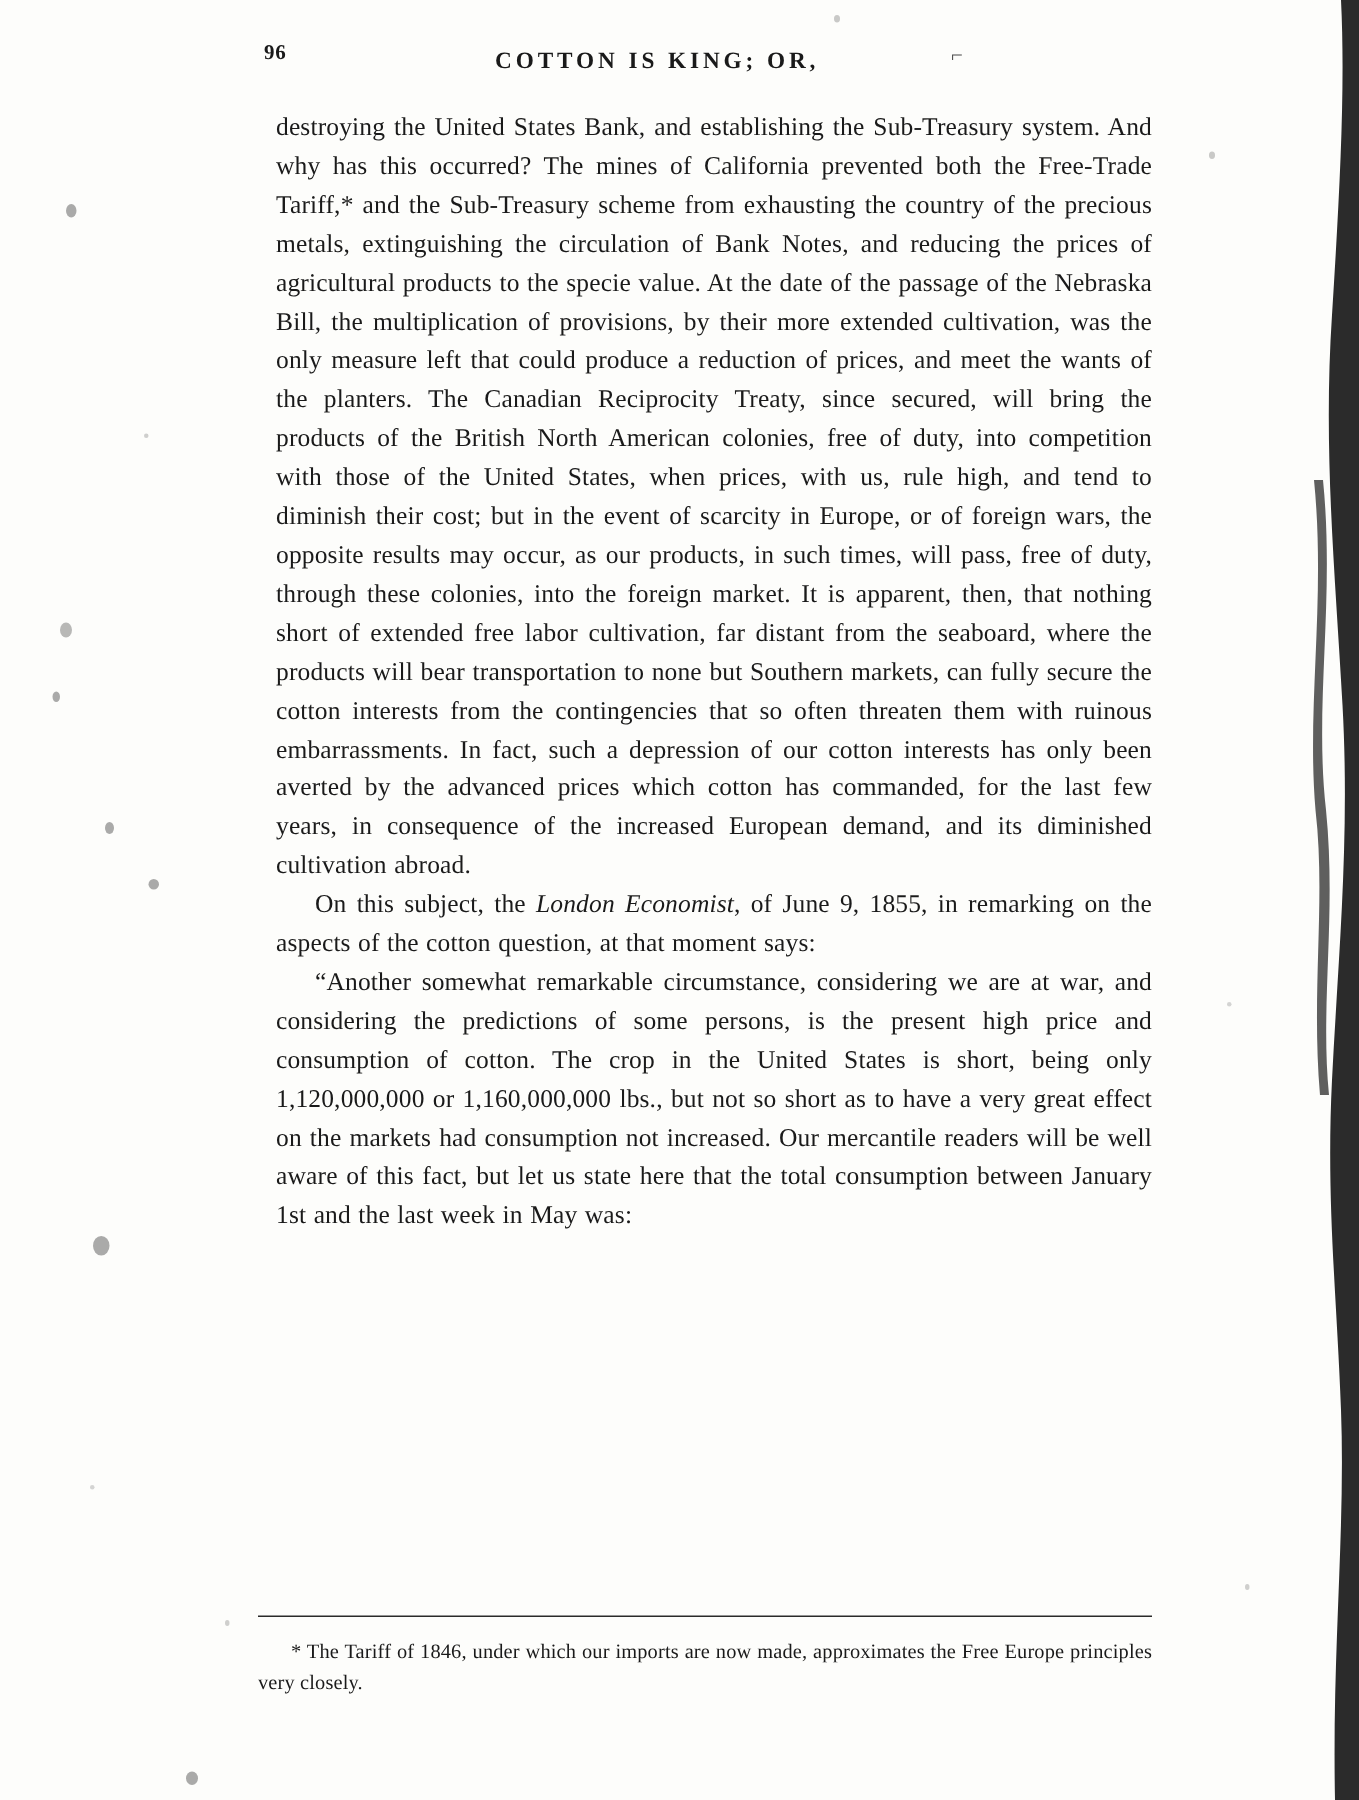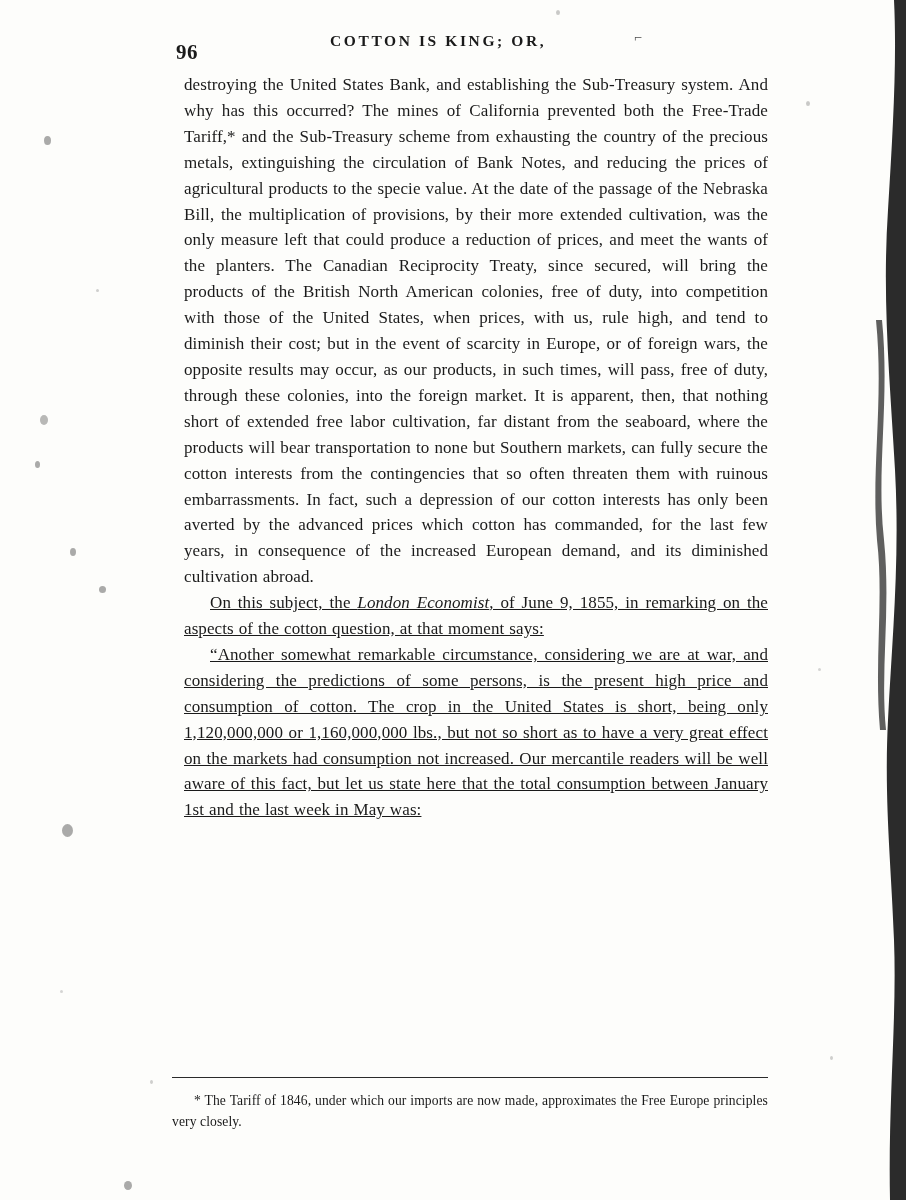--- a/index.html
+++ b/index.html
@@ -51,22 +51,22 @@
   .running-head {
     position: absolute;
     left: 0;
     top: 28px;
     width: 840px;
     height: 26px;
   }
   .folio {
     position: absolute;
     left: 176px;
-    top: 12px;
-    font-size: 21px;
+    top: 0;
+    font-size: 14px;
     font-weight: 700;
     letter-spacing: .5px;
   }
   .head-title {
     position: absolute;
     left: 330px;
     top: 4px;
     font-size: 15.5px;
     letter-spacing: 2.6px;
     font-weight: 600;
@@ -91,21 +91,20 @@
     margin: 0 0 0 12px;
     font-size: 17px;
     line-height: 25.9px;
     text-align: justify;
     text-justify: inter-word;
     letter-spacing: .1px;
     word-spacing: .6px;
   }
   .para.indent {
     text-indent: 26px;
-    text-decoration: underline;
   }
   .para em {
     font-style: italic;
   }
 
   
   .footnote-rule {
     position: absolute;
     left: 172px;
     top: 1077px;

